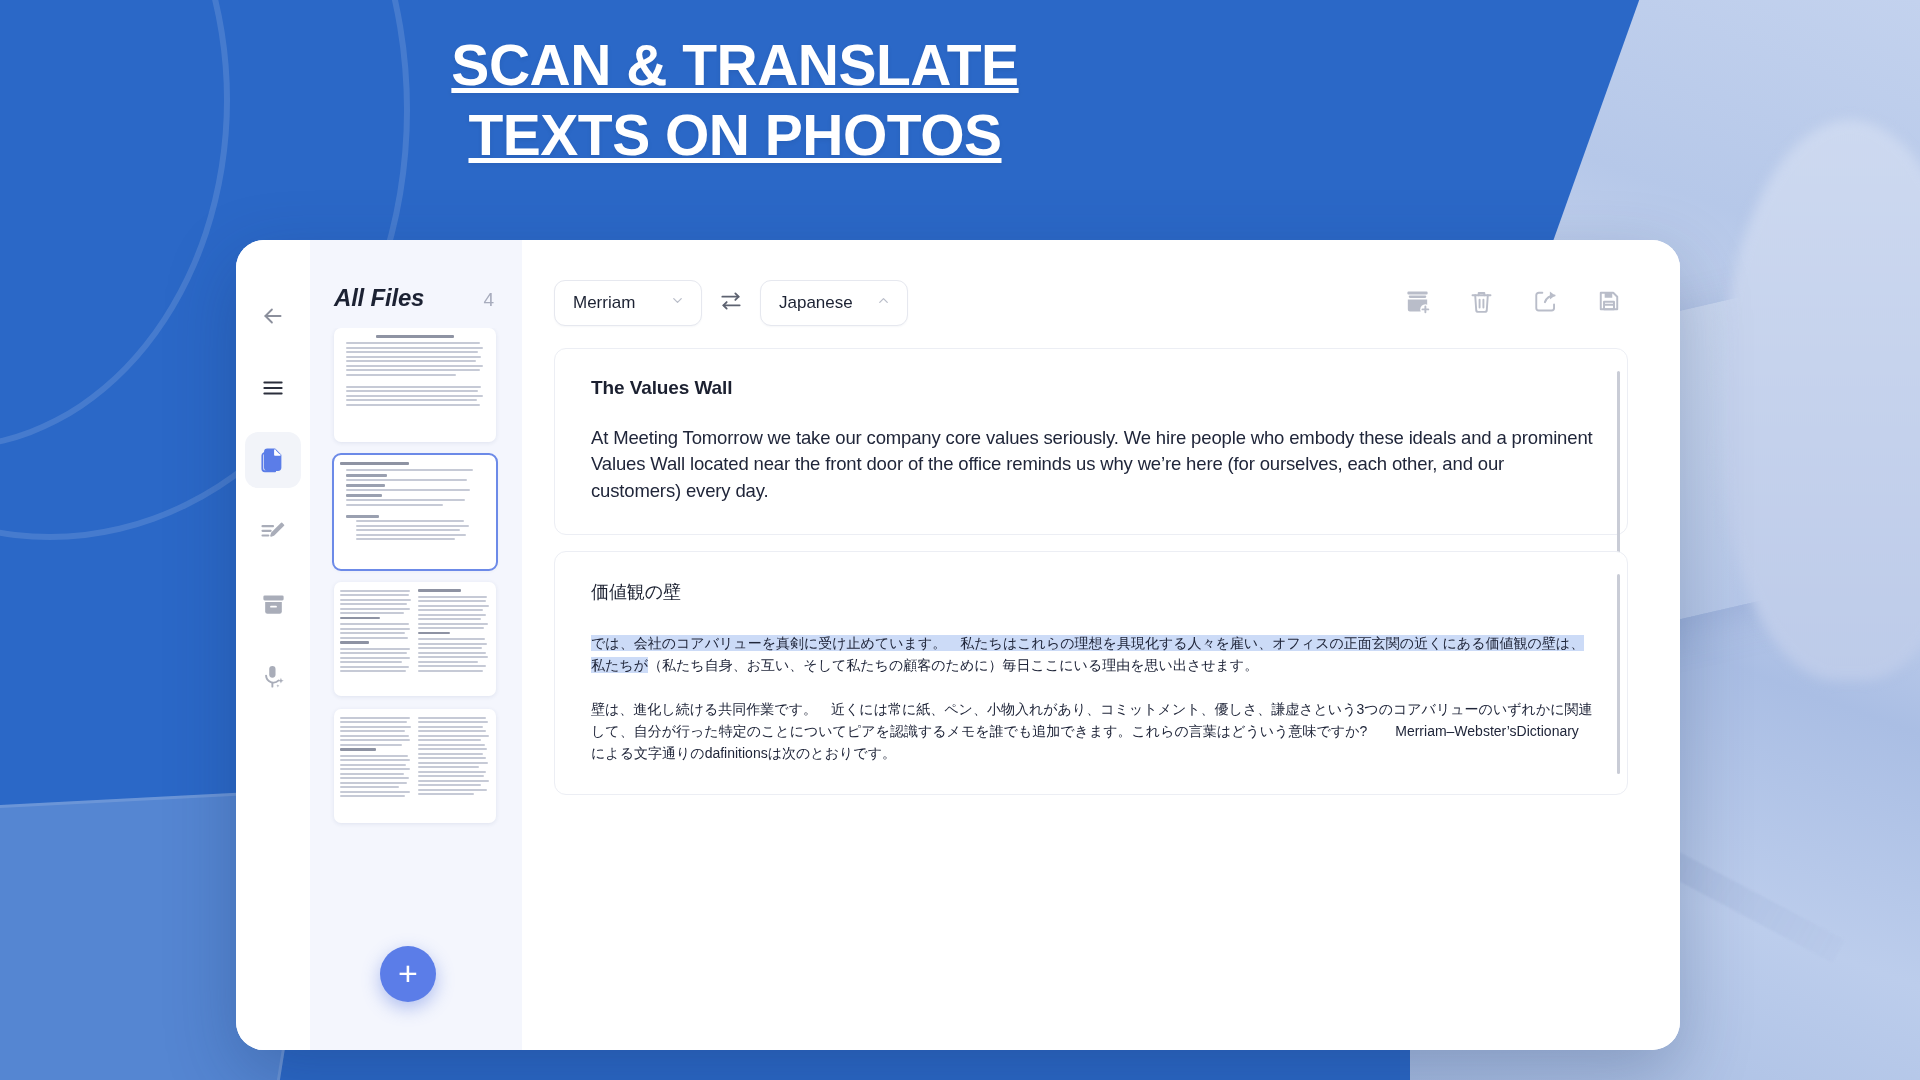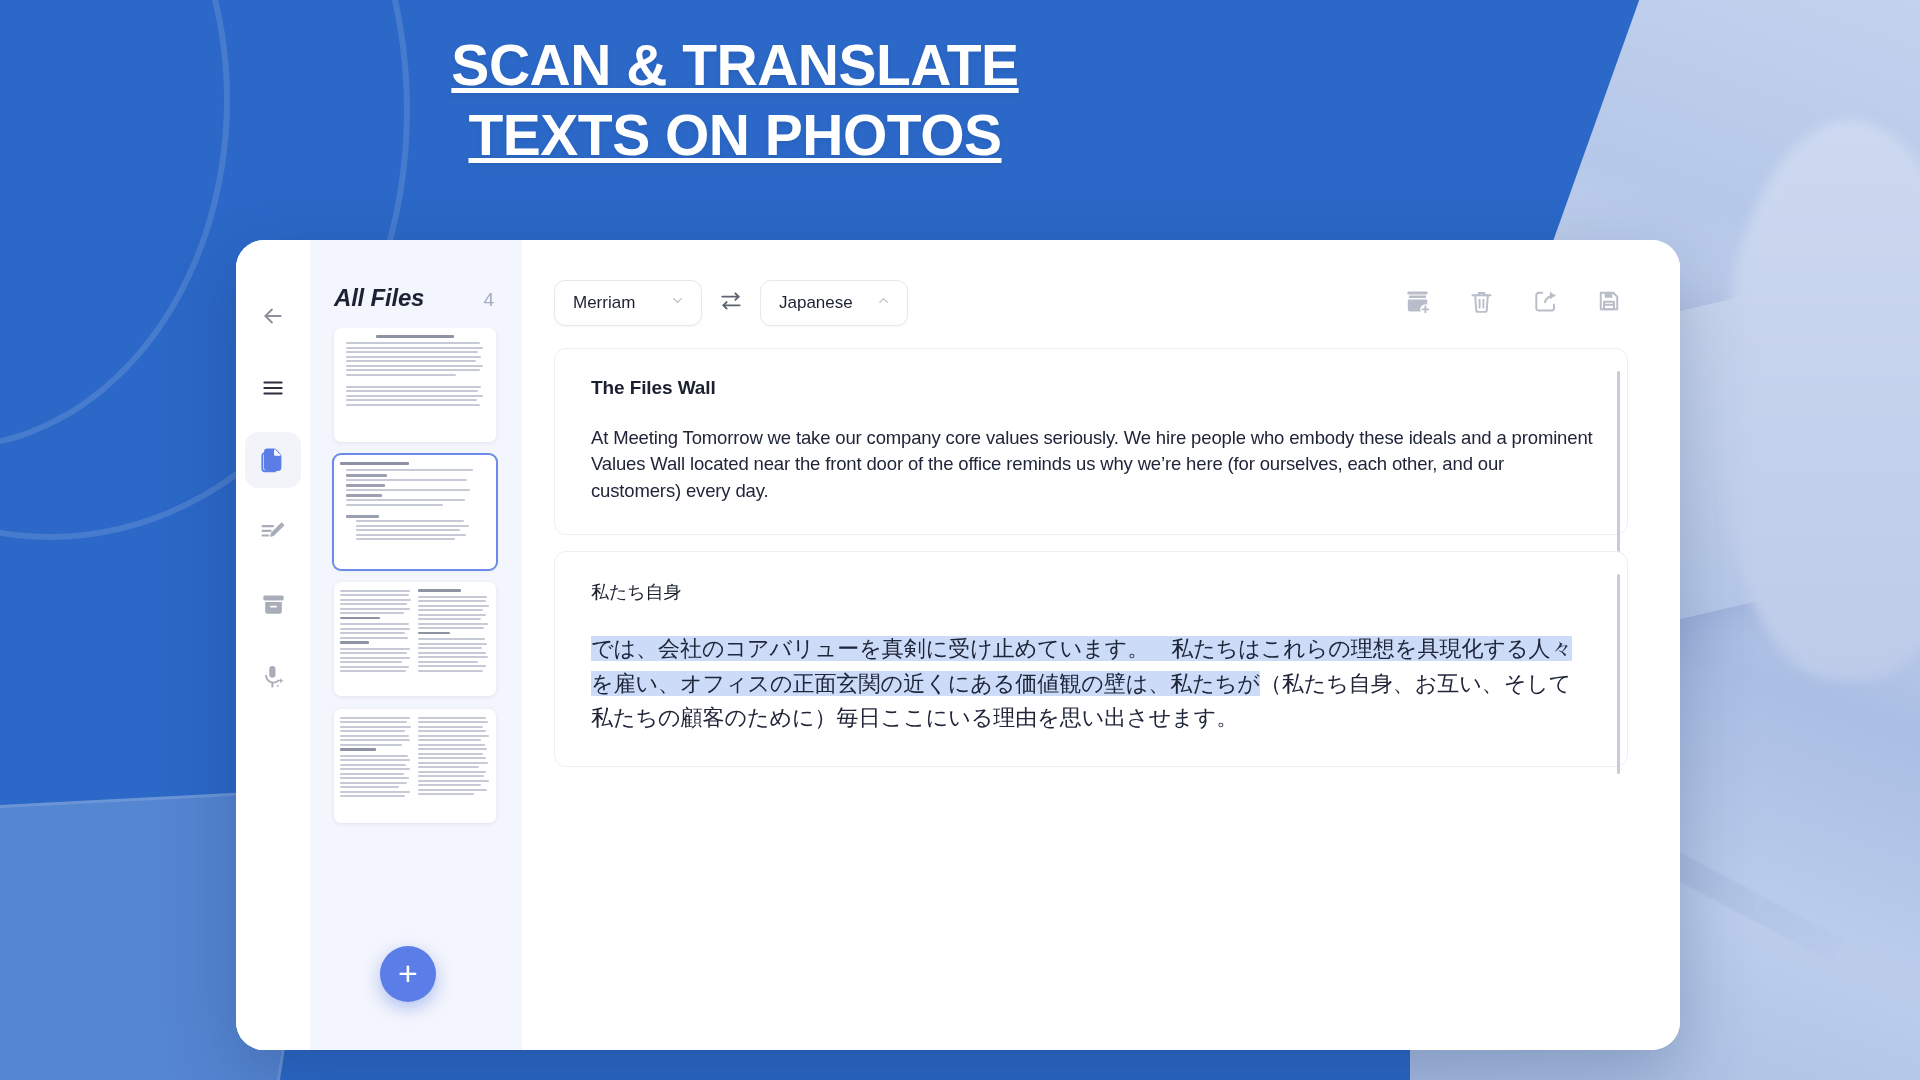--- a/index.html
+++ b/index.html
@@ -144,21 +144,21 @@
   
   .card {
     border: 1px solid #eceef4; border-radius: 12px; background:#fff;
     padding: 28px 34px 30px 36px; position: relative;
   }
   .card + .card { margin-top: 16px; }
   .card h3 { font-size: 19px; font-weight: 700; color:#1b2030; margin-bottom: 26px; letter-spacing:-0.1px;}
   .card p { font-size: 18.5px; line-height: 1.42; color:#20263a; margin-bottom: 22px; letter-spacing:-0.15px;}
   .card p:last-child { margin-bottom: 0; }
   .jp h3 { font-size: 18px; font-weight: 500; margin-bottom: 28px;}
-  .jp p { font-size: 22px; line-height: 1.58; letter-spacing: 0; }
+  .jp p { font-size: 14px; line-height: 1.58; letter-spacing: 0; }
   .hl { background: #ccdbf7; }
   .scroll {
     position:absolute; right: 7px; top: 22px; width: 3px; border-radius:2px;
     background:#c9ccd6;
   }
 </style>
 </head>
 <body>
 
 <div id="bg">
@@ -465,24 +465,25 @@
               <rect x="7.4" y="12.6" width="9.2" height="7" fill="none"></rect>
               <path d="M7.4 15.4h9.2"></path>
             </svg>
           </span>
         </div>
       </div>
     </div>
 
     <div class="card">
       <div class="scroll" style="height:208px"></div>
-      <h3>The Files Wall</h3>
+      <h3>The Values Wall</h3>
       <p>At Meeting Tomorrow we take our company core values seriously.  We hire people who embody these ideals and a prominent Values Wall located near the front door of the office reminds us why we’re here (for ourselves, each other, and our customers) every day.</p>
     </div>
 
     <div class="card jp">
       <div class="scroll" style="height:200px"></div>
-      <h3>私たち自身</h3>
+      <h3>価値観の壁</h3>
       <p><span class="hl">では、会社のコアバリューを真剣に受け止めています。　私たちはこれらの理想を具現化する人々を雇い、オフィスの正面玄関の近くにある価値観の壁は、私たちが</span><span>（私たち自身、お互い、そして私たちの顧客のために）毎日ここにいる理由を思い出させます。</span></p>
+      <p>壁は、進化し続ける共同作業です。　近くには常に紙、ペン、小物入れがあり、コミットメント、優しさ、謙虚さという3つのコアバリューのいずれかに関連して、自分が行った特定のことについてピアを認識するメモを誰でも追加できます。これらの言葉はどういう意味ですか?　　Merriam–Webster’sDictionaryによる文字通りのdafinitionsは次のとおりです。</p>
     </div>
 
   </div>
 </div>
 
 </body></html>

